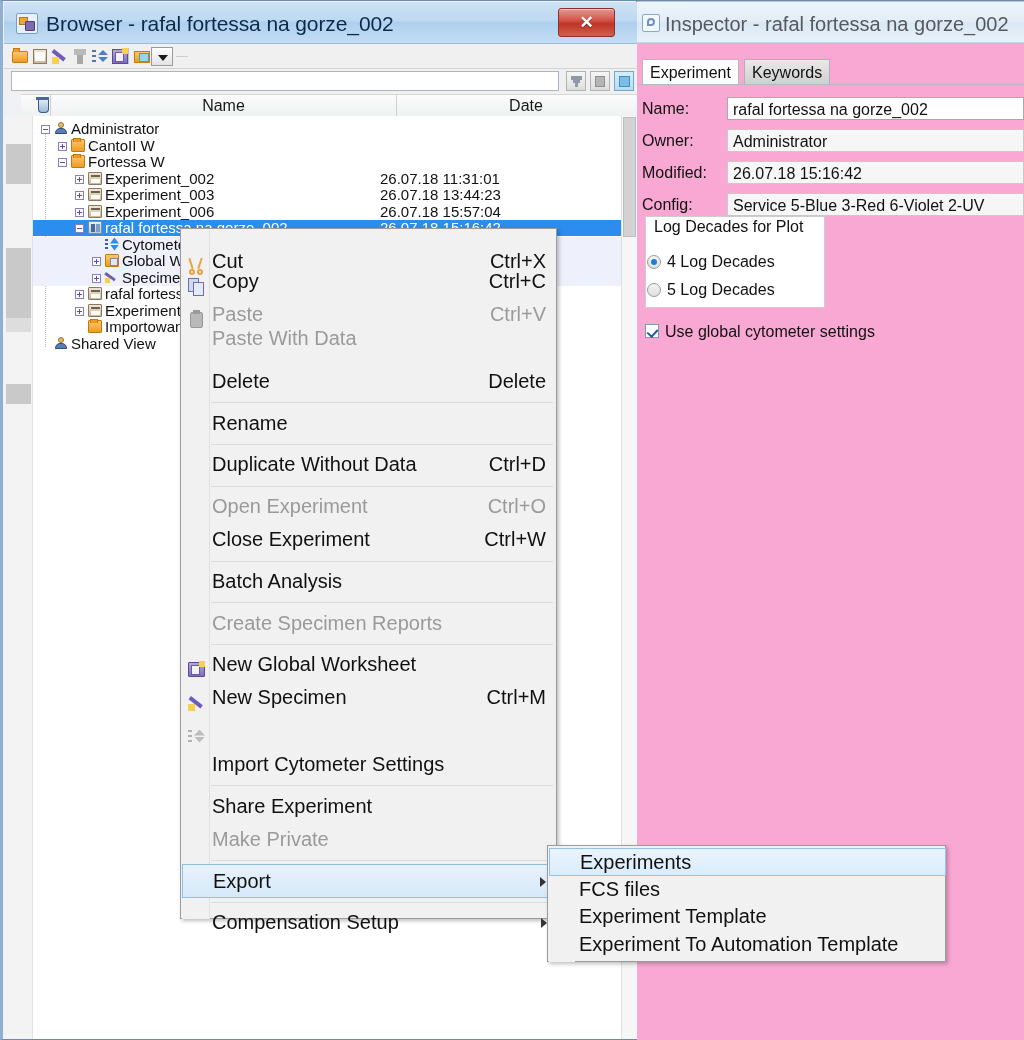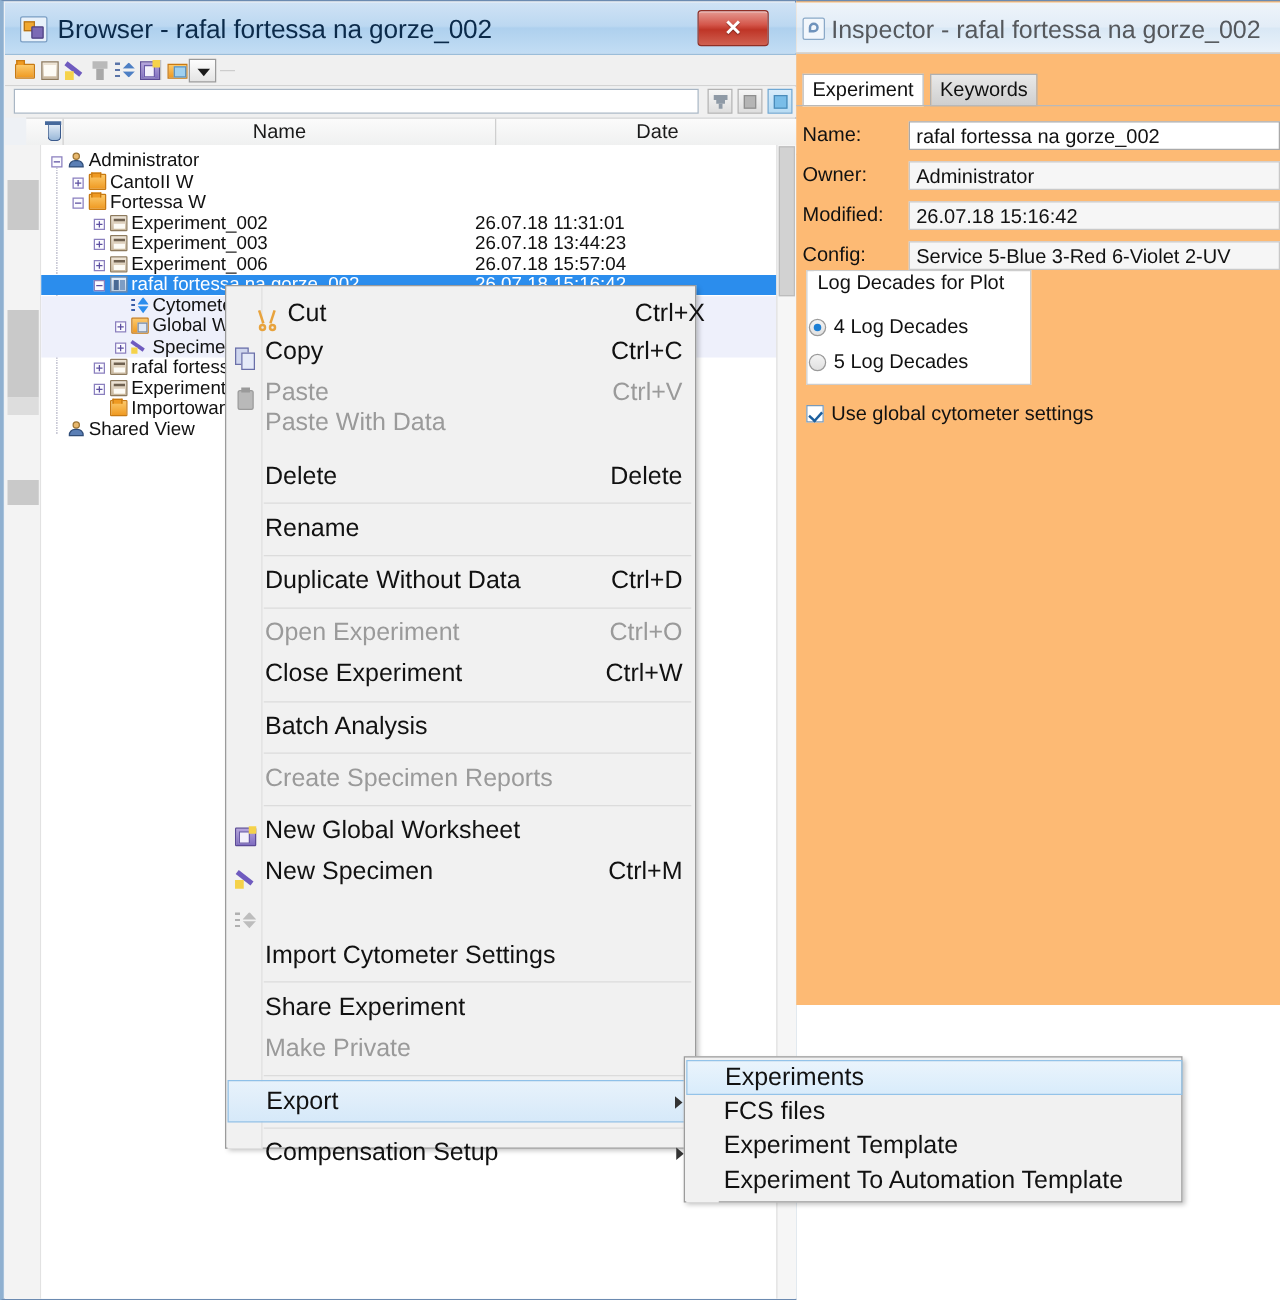--- a/index.html
+++ b/index.html
@@ -141,22 +141,22 @@
   .dotted-v{position:absolute;width:1px;background:repeating-linear-gradient(to bottom,#b9b9c9 0 1px,transparent 1px 2px);}
 
   #tree-scroll{position:absolute;left:617px;top:0;width:16px;height:923px;background:#f6f6f6;border-left:1px solid #e0e0e0;box-sizing:border-box;}
   #tree-scroll .thumb{position:absolute;left:1px;top:1px;width:13px;height:120px;background:#d2d2d2;border:1px solid #bdbdbd;box-sizing:border-box;}
 
   
   .tint{position:absolute;left:0;width:604px;height:16px;background:#eef0fb;}
 
   
   #inspector-window{
-    position:absolute;left:637px;top:0;width:387px;height:804px;
-    background:#fdba74;border-top:1px solid #6b8ab0;box-sizing:border-box;
+    position:absolute;left:637px;top:0;width:387px;height:1040px;
+    background:#f9a8d4;border-top:1px solid #6b8ab0;box-sizing:border-box;
   }
   #inspector-titlebar{
     position:absolute;left:0;top:1px;width:387px;height:41px;
     background:linear-gradient(to bottom,#eef4fa 0%,#e3edf7 48%,#d9e8f5 52%,#eaf2fa 100%);
     border-bottom:1px solid #c3d6e7;box-sizing:border-box;
   }
   #inspector-title-icon{
     position:absolute;left:5px;top:12px;width:18px;height:18px;border:1px solid #8aa9c8;background:#f2f7fc;box-sizing:border-box;border-radius:2px;
   }
   #inspector-title-icon .p{position:absolute;left:4px;top:3px;width:8px;height:8px;border:2px solid #6f93bc;border-radius:50% 50% 50% 0;box-sizing:border-box;}
@@ -497,21 +497,21 @@
   </div>
 
   <div id="chk-row">
     <span id="chk-box"></span>
     <span id="chk-lbl">Use global cytometer settings</span>
   </div>
 </div>
 
 <div id="ctx-menu">
   <div id="ctx-gutter"></div>
-<div class="mi" style="top: 6px; height: 33.2px; margin-left: 18px;">
+<div class="mi" style="top: 16px; height: 33.2px;">
       <span class="mico ico-cut">
         <span class="b1"></span>
         <span class="b2"></span>
         <span class="r1"></span>
         <span class="r2"></span>
       </span>
       <span class="mlabel" style="line-height:33.2px">Cut</span>
       <span class="mshort" style="line-height:33.2px">Ctrl+X</span>
     </div>
     <div class="mi dim" style="top: 69.4px; height: 33.2px;">

